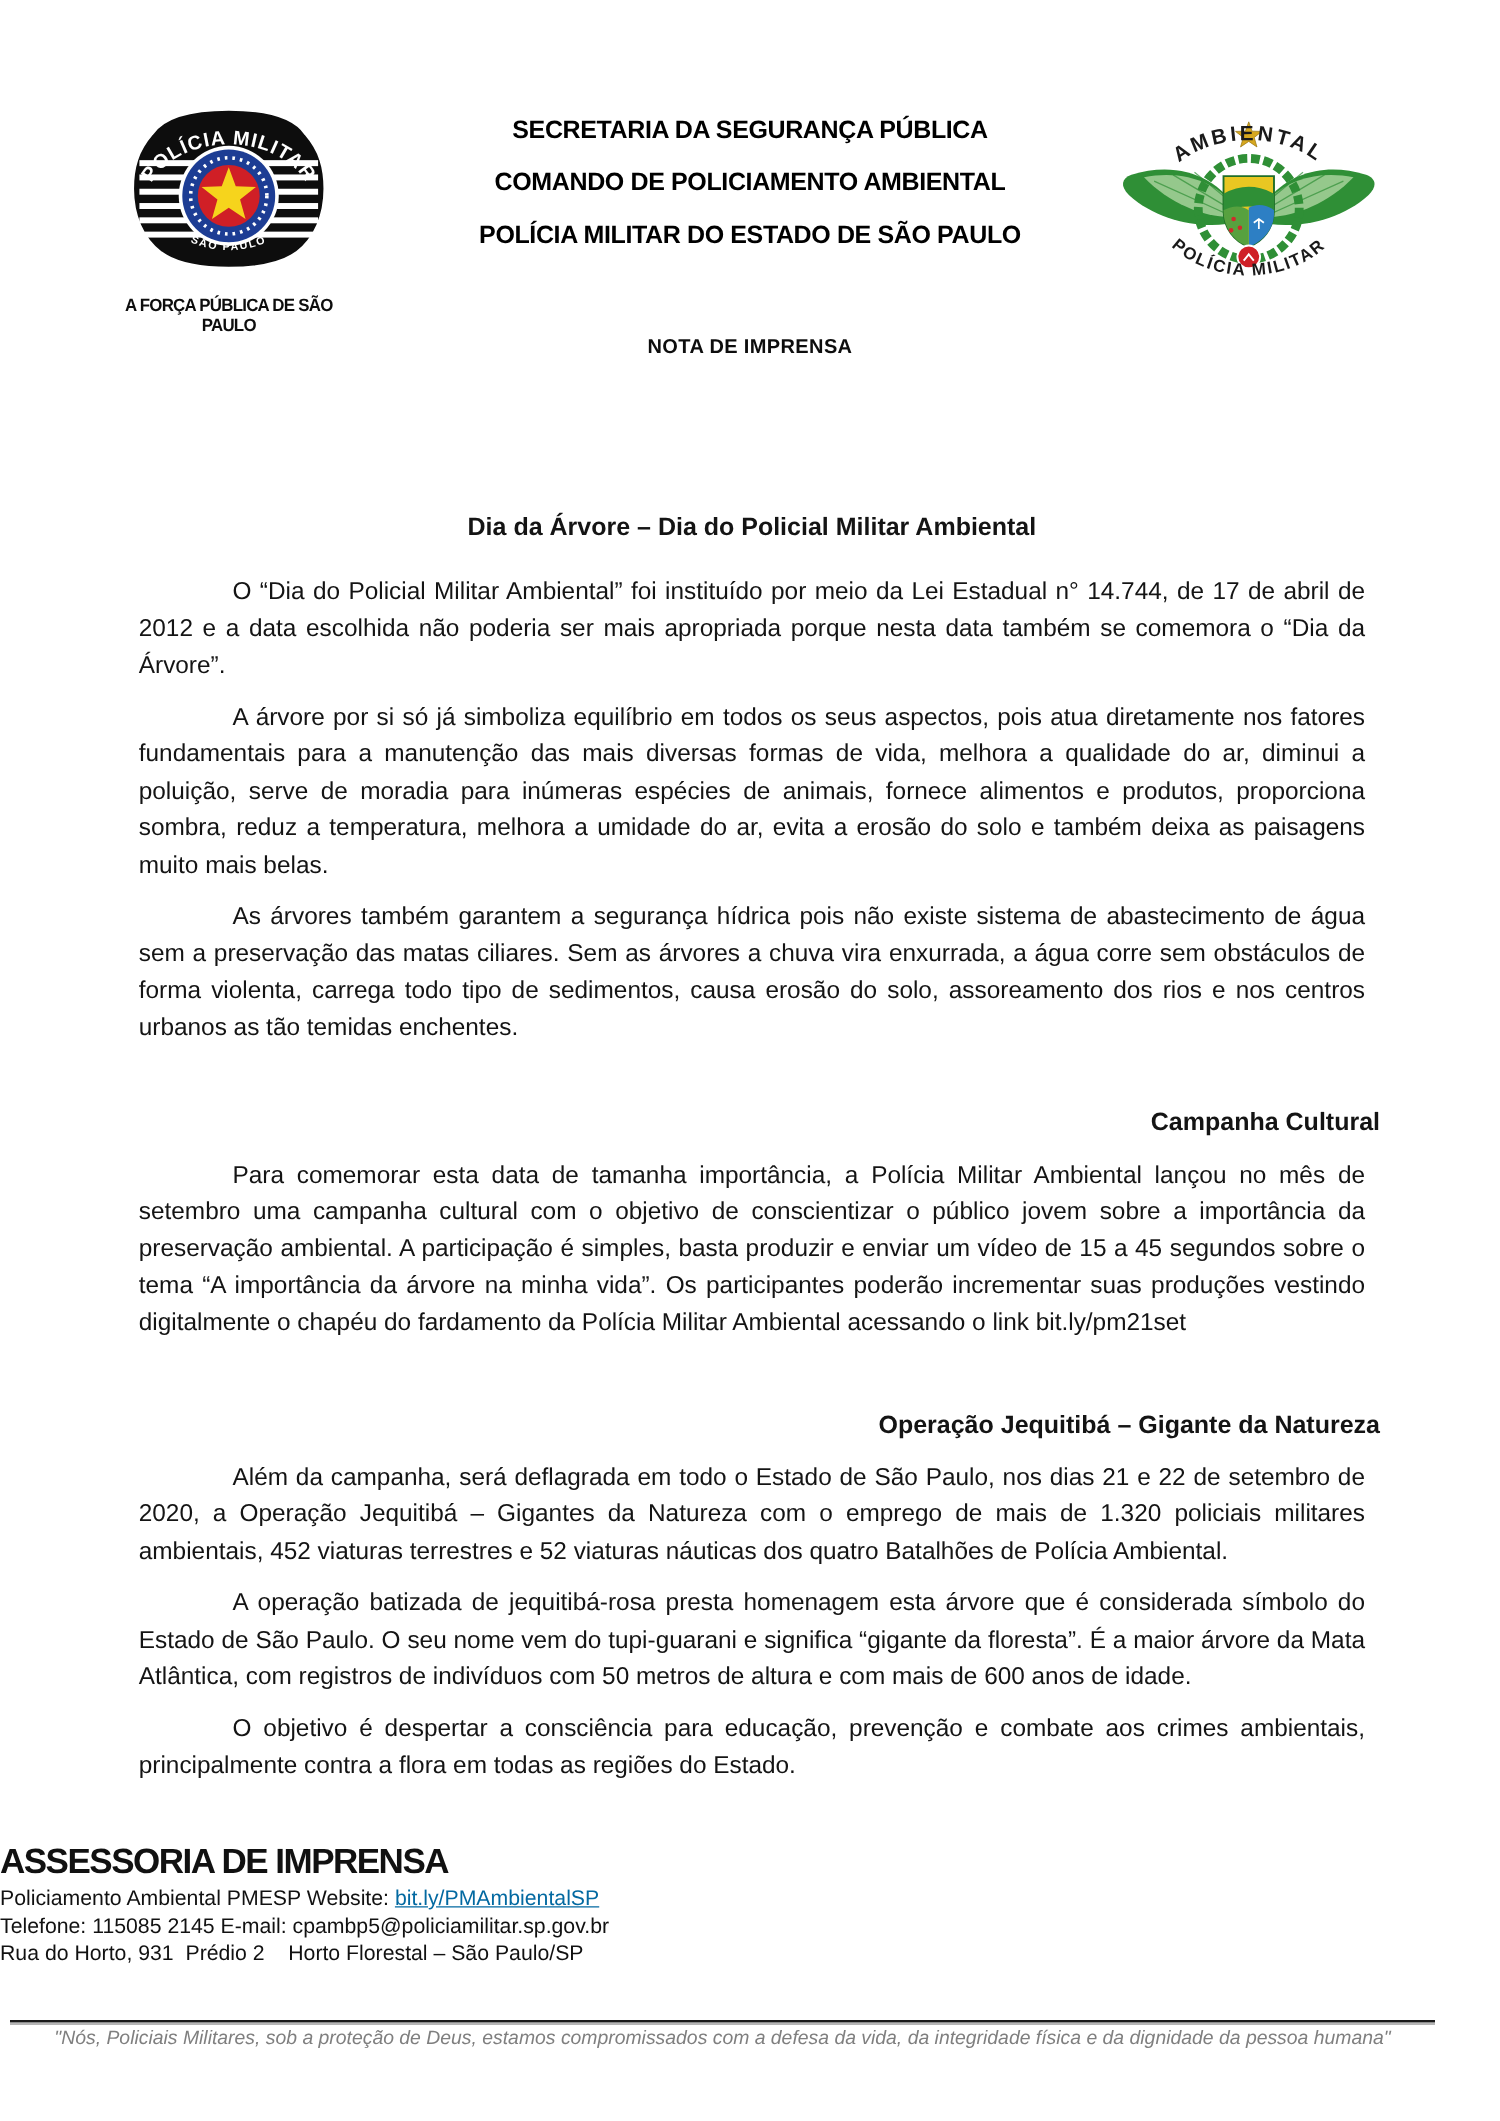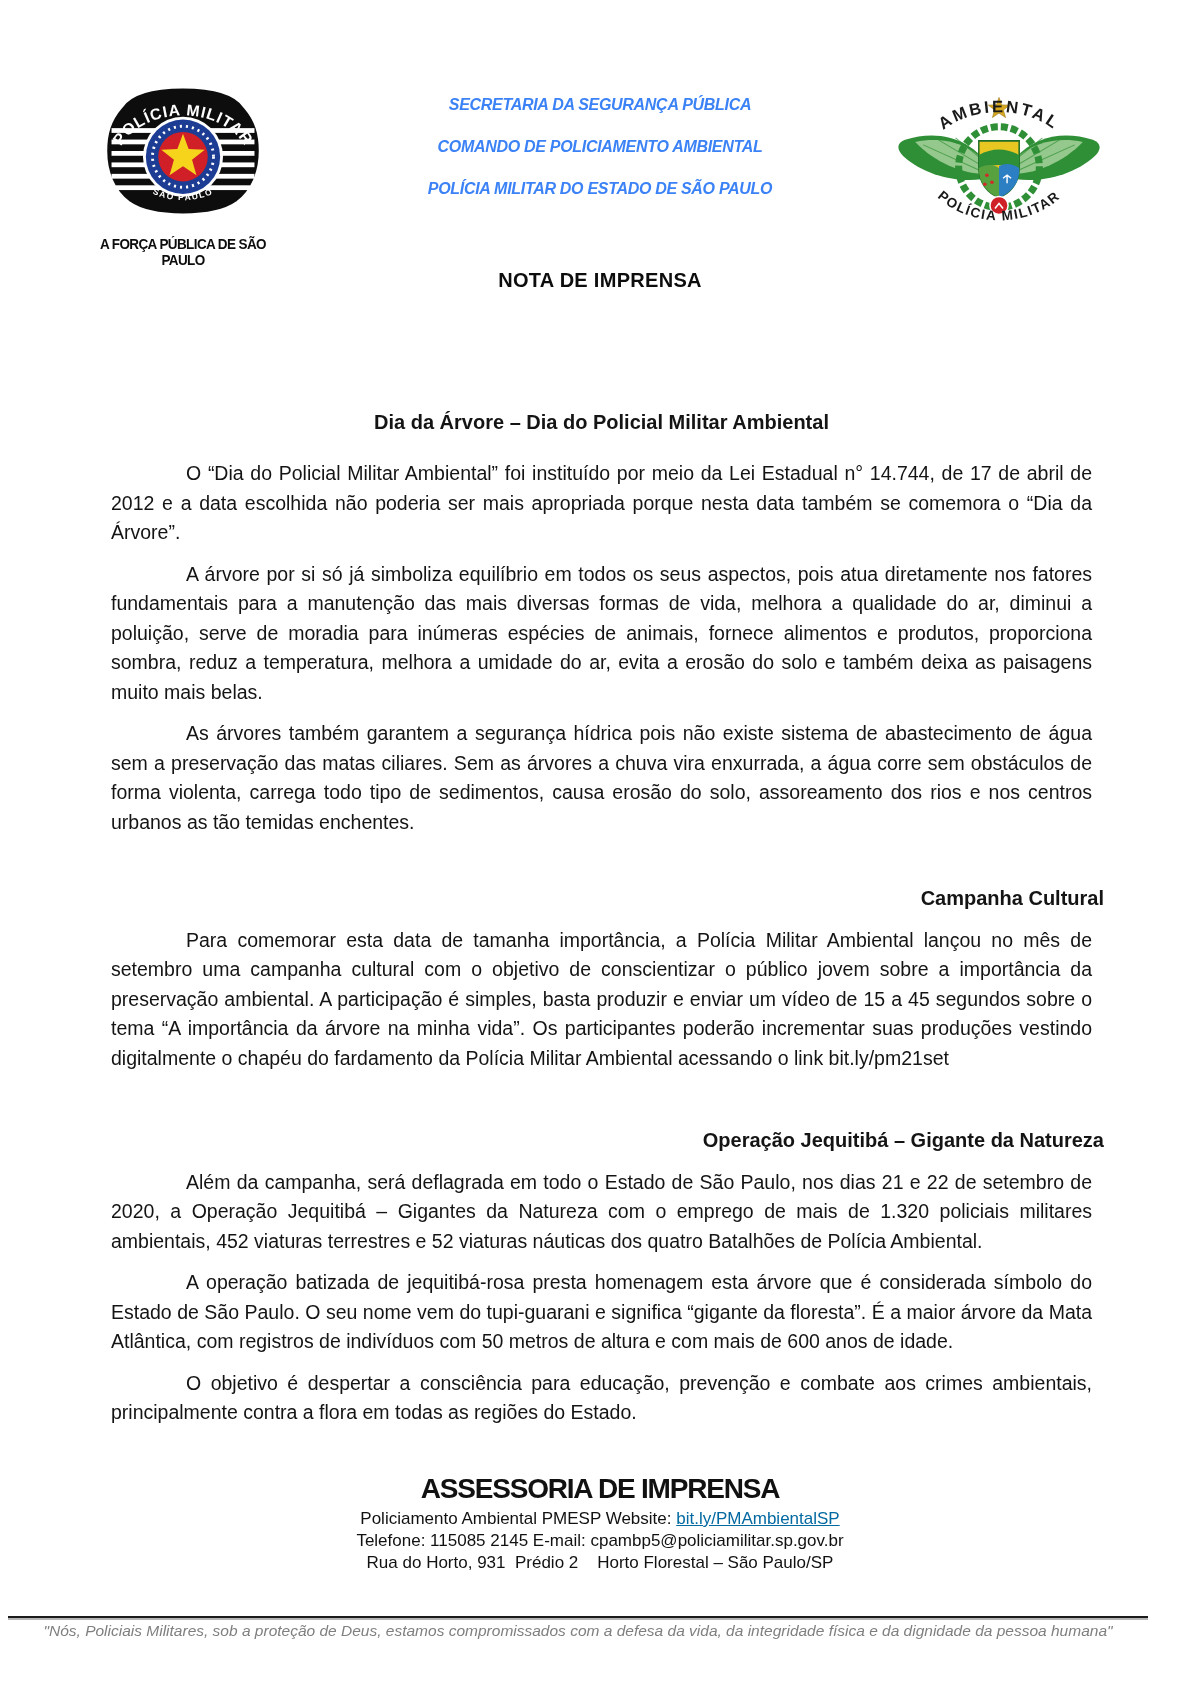--- a/index.html
+++ b/index.html
@@ -12,40 +12,40 @@
   .logo-left  { position:absolute; top:84px;  left:102px; }
   .badge-caption {
     position:absolute; top:237px; left:88px; width:190px; text-align:center;
     font-weight:bold; font-size:13.5px; letter-spacing:-0.6px; color:#0d0d0d;
     transform:scaleY(1.05);
   }
   .logo-right { position:absolute; top:78px;  left:893px; }
 
   .header-center { position:absolute; top:94px; left:250px; width:700px; text-align:center; }
   .org-line {
-    font-weight:bold; font-size:16px; line-height:21px; margin:0 0 21px 0;
-    letter-spacing:-0.3px; color:#3b82f6;font-style:italic;
+    font-weight:bold; font-size:20px; line-height:21px; margin:0 0 21px 0;
+    letter-spacing:-0.3px; color:#000000;
   }
   .nota {
     position:absolute; top:269px; left:250px; width:700px; text-align:center;
-    font-weight:bold; font-size:20px; letter-spacing:0.3px; color:#0d0d0d;
+    font-weight:bold; font-size:16px; letter-spacing:0.3px; color:#0d0d0d;
   }
 
   
   .body-text {
     position:absolute; top:408px; left:99px; width:1005px;
     font-size:19.5px; line-height:29.5px; text-align:justify; color:#141414;
   }
   .doc-title { text-align:center; font-weight:bold; font-size:20px; line-height:29px; margin:0 0 22px 0; }
   .para { margin:12px; text-indent:75px; }
   .section-heading { text-align:right; font-weight:bold; font-size:20px; line-height:29.5px; margin:47px 0 7px 0; }
   .section-heading.second { margin:53px 0 2px 0; }
 
   
-  .footer { position:absolute; top:1474px; left:0; width:1200px; text-align:center; color:#111; }
+  .footer { position:absolute; top:1474px; left:0; width:1200px; color:#111; }
   .footer-title { font-size:28px; font-weight:bold; letter-spacing:-1.2px; line-height:30px; margin:0 0 4px 0; }
   .footer-line { font-size:17px; line-height:22px; white-space:pre-wrap; }
   .link { color:#0369a1; text-decoration:underline; cursor:pointer; }
 
   .motto-rule {
     position:absolute; top:1616px; left:8px; width:1140px; height:0;
     border-top:2.5px solid #1a1a1a; box-shadow:0 2px 0 rgba(120,120,120,.55);
   }
   .motto {
     position:absolute; top:1622px; left:8px; width:1140px; text-align:center;

